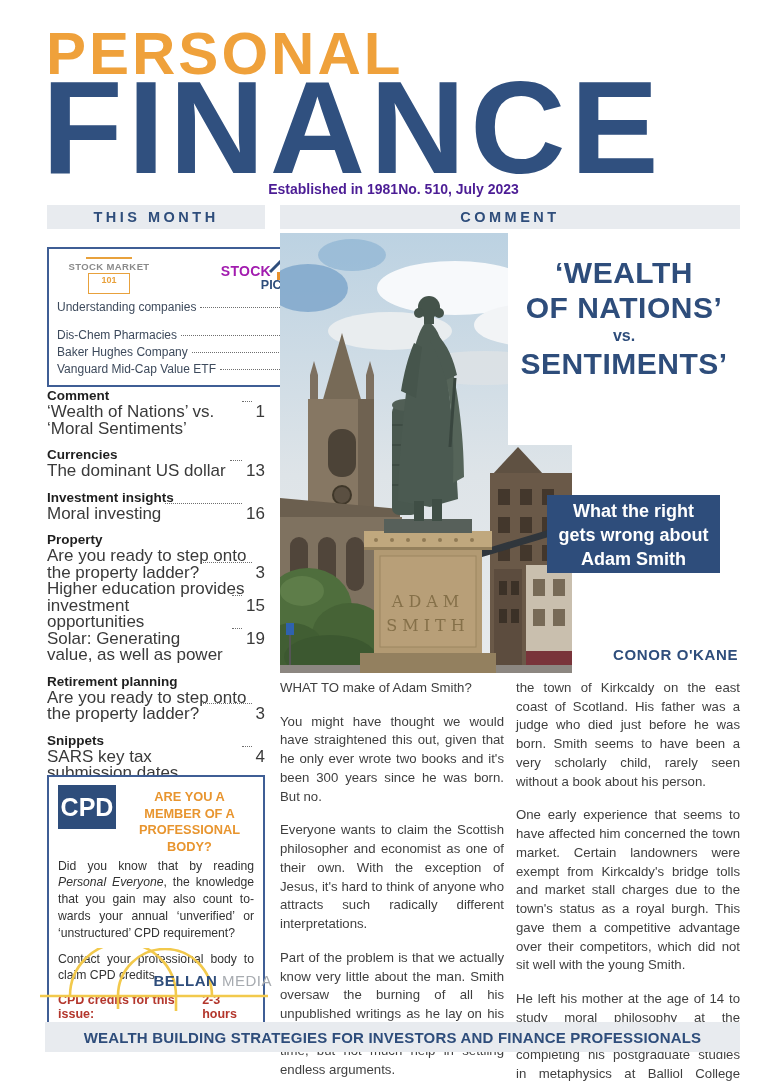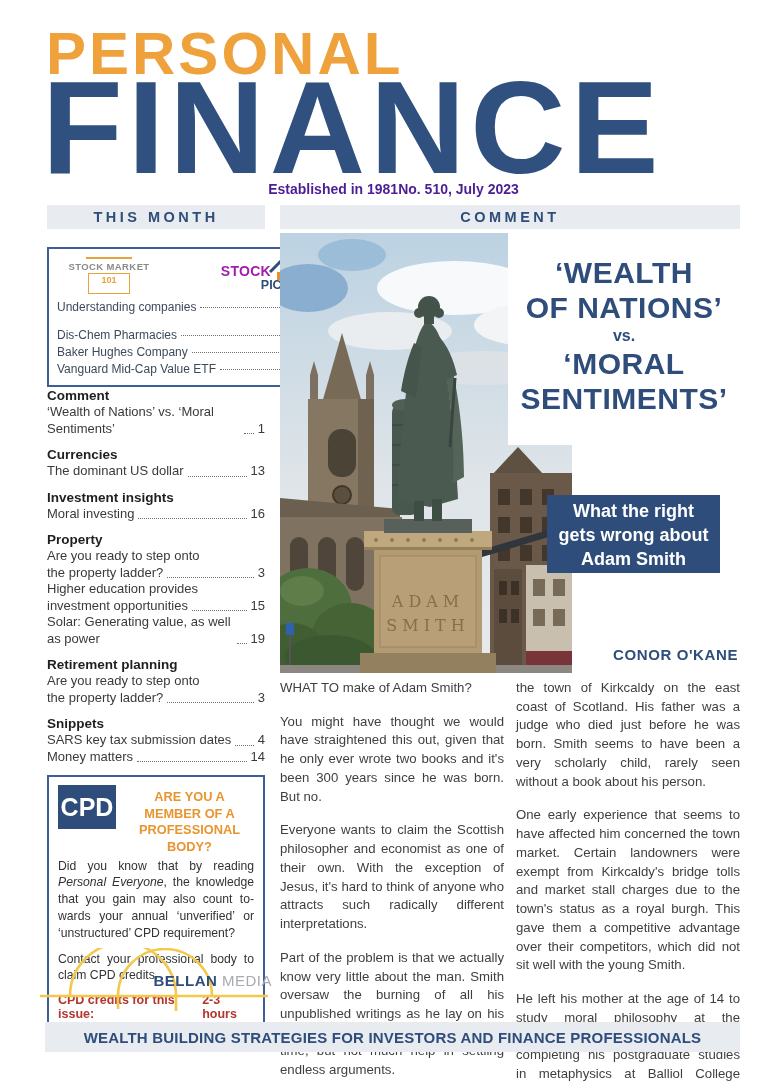--- a/index.html
+++ b/index.html
@@ -37,21 +37,21 @@
   .sp-picks { position:absolute; right:0; top:24px; font-size:12.5px; font-weight:bold; color:#2E4D7B; }
   .sb-row { display:flex; align-items:baseline; font-size:12px; color:#3D4A5C; line-height:17px; }
   .sb-gap { height:11px; }
 
   .lead { flex:1; border-bottom:1.5px dotted #6F6F6F; margin:0 4px; transform:translateY(-3px); min-width:10px; }
   .pg { white-space:nowrap; }
 
   .toc { position:absolute; left:47px; top:388px; width:218px; }
   .toc-sec { margin-bottom:10px; }
   .toc-h { font-size:13.5px; font-weight:bold; color:#1F1F1F; margin-bottom:1px; }
-  .toc-row { display:flex; align-items:flex-end; font-size:13px; color:#3A3A3A; line-height:16.5px; }
+  .toc-row { display:flex; align-items:flex-start; font-size:17px; color:#3A3A3A; line-height:16.5px; }
 
   
   .cpd-box { position:absolute; left:47px; top:775px; width:218px; border:2px solid #3F5E95;
              background:#fff; padding:8px 9px 7px; }
   .cpd-head { display:flex; gap:9px; margin-bottom:2px; }
   .cpd-badge { width:58px; height:44px; background:#2E4D7B; color:#fff; font-size:25px; font-weight:bold;
                display:flex; align-items:center; justify-content:center; flex:0 0 58px; }
   .cpd-heading { flex:1; color:#E8952F; font-size:12.8px; font-weight:bold; text-align:center;
                  line-height:1.3; padding-top:4px; }
   .cpd-body { font-size:12.2px; color:#333; text-align:justify; line-height:1.38; margin-bottom:9px; }
@@ -372,21 +372,20 @@
 
         <rect x="6" y="390" width="8" height="12" fill="#2F62AE"></rect>
         <line x1="10" y1="402" x2="10" y2="432" stroke="#555555" stroke-width="2"></line>
       </svg>
     </div>
 
     <div class="headline-panel">
       <div class="hl">‘WEALTH</div>
       <div class="hl">OF NATIONS’</div>
       <div class="hl-vs">vs.</div>
-      <div class="hl">‘MORAL</div>
       <div class="hl">SENTIMENTS’</div>
     </div>
 
     <div class="kicker-box">
       <div>What the right</div>
       <div>gets wrong about</div>
       <div>Adam Smith</div>
     </div>
 
     <div class="byline">CONOR O'KANE</div>

